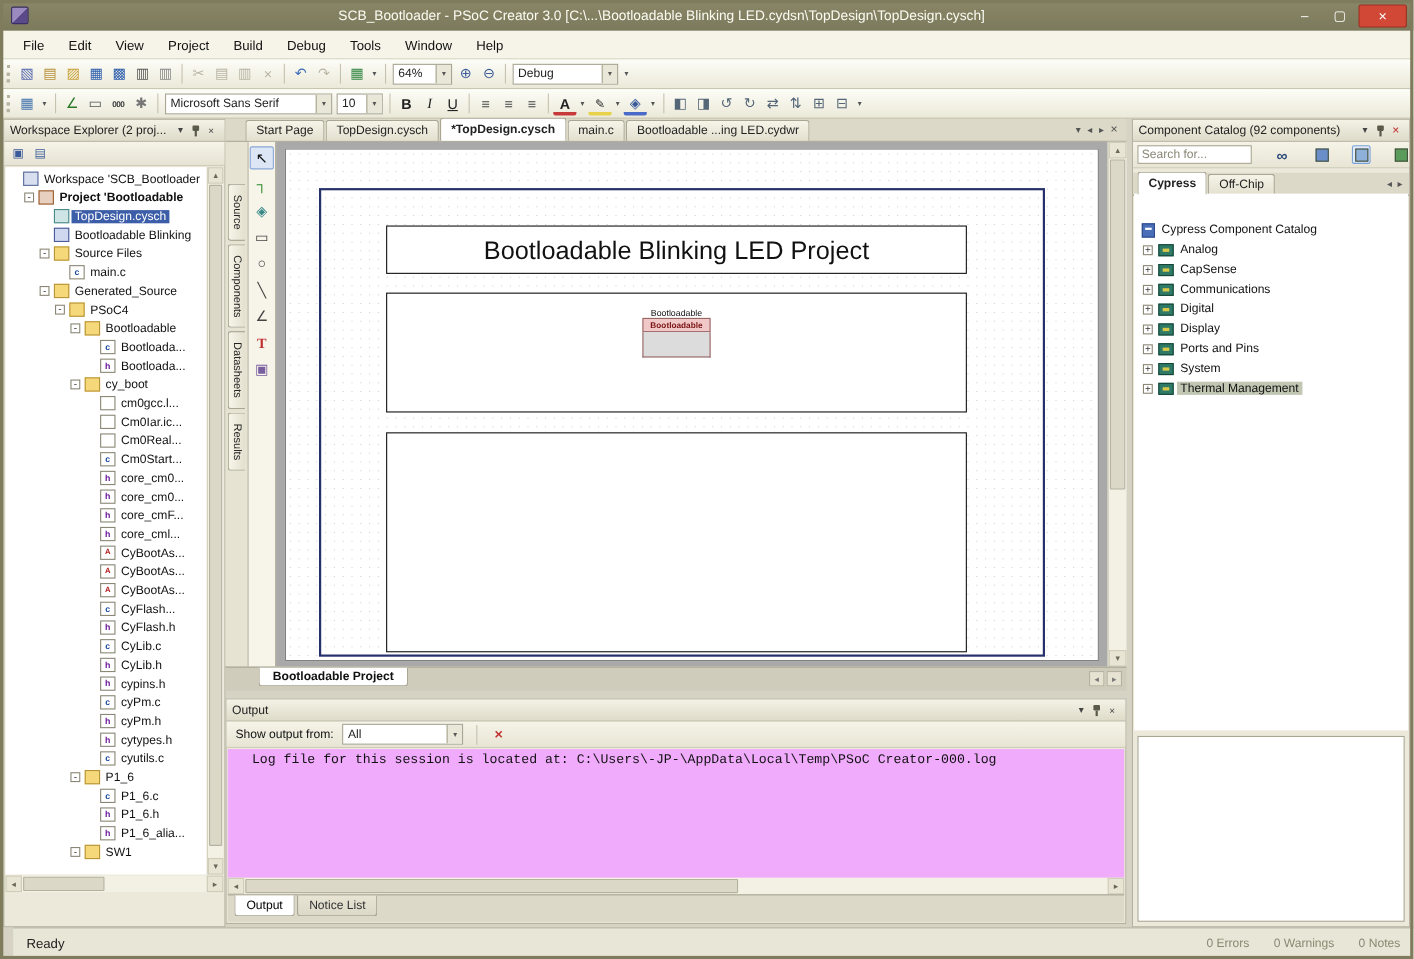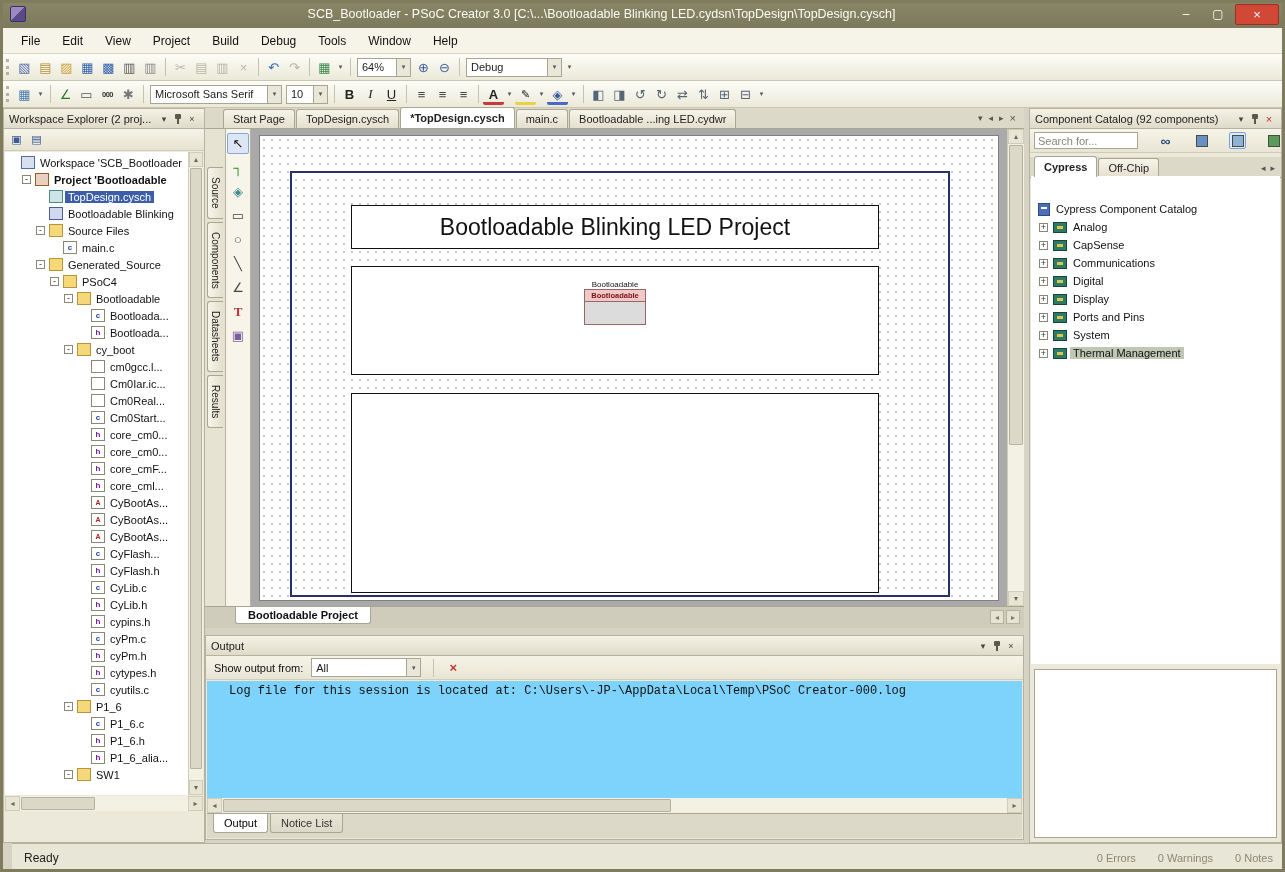--- a/index.html
+++ b/index.html
@@ -95,21 +95,21 @@
 #box3{left:91px;top:257px;width:528px;height:200px}
 #cvscroll{width:17px;background:#f3f1e4;border-left:1px solid #cfccba;position:relative;flex:none}
 
 #sheetrow{position:absolute;left:205px;top:606px;width:819px;height:22px;background:#cfccbc;border-top:1px solid #a9a694;display:flex;align-items:flex-start;padding-left:30px}
 #sheet-tab{background:#fff;border:1px solid #a9a694;border-top:none;border-radius:0 0 3px 3px;font-size:11px;font-weight:bold;padding:2px 12px;color:#111}
 #sheetrow .nav{margin-left:auto;display:flex;gap:2px;padding:3px 4px 0 0}
 .nv{width:14px;height:14px;font-size:8px;color:#777;display:flex;align-items:center;justify-content:center;background:#e6e3d3;border:1px solid #b5b2a0}
 
 #outpanel{position:absolute;left:205px;top:635px;width:819px;height:205px;background:#ece9db;border:1px solid #b5b2a0}
 #out-controls{height:24px;display:flex;align-items:center;gap:6px;padding:0 8px;font-size:11px;background:linear-gradient(#f6f4e8,#e8e5d5);border-bottom:1px solid #cfccba}
-#out-log{position:absolute;left:1px;right:1px;top:45px;height:117px;background:#7dd3fc;font-family:"Liberation Mono","DejaVu Sans Mono",monospace;font-size:12px;padding:3px 4px 0 22px;white-space:pre;overflow:hidden}
+#out-log{position:absolute;left:1px;right:1px;top:45px;height:117px;background:#f0abfc;font-family:"Liberation Mono","DejaVu Sans Mono",monospace;font-size:12px;padding:3px 4px 0 22px;white-space:pre;overflow:hidden}
 #out-hscroll{position:absolute;left:1px;right:1px;top:162px;height:15px;background:#f3f1e4}
 #out-tabs{position:absolute;left:1px;right:1px;bottom:1px;height:25px;background:#dcd9c9;display:flex;align-items:flex-start;padding-left:6px;border-top:1px solid #a9a694}
 .btab{font-size:11px;padding:3px 10px;background:linear-gradient(#e8e5d5,#dcd9c9);border:1px solid #a9a694;border-top:none;border-radius:0 0 3px 3px;margin-right:2px;color:#333}
 .btab.active{background:#fff;color:#000}
 .clear-ic{color:#c03030;font-weight:bold;font-size:13px;width:18px;text-align:center}
 
 #rp{position:absolute;left:1029px;top:108px;width:253px;height:735px;background:#ece9db;border:1px solid #b5b2a0}
 #rp-search{height:24px;display:flex;align-items:center;gap:19px;padding:0 4px;background:linear-gradient(#f6f4e8,#e8e5d5);border-bottom:1px solid #cfccba}
 #search-input{width:104px;height:17px;border:1px solid #a8a592;font-size:11px;padding:0 3px;color:#333;font-family:"Liberation Sans",sans-serif}
 #search-input::placeholder{color:#8a8776}
@@ -193,21 +193,21 @@
 <div id="tb2" class="toolbar">
     <div class="tbgrip"></div>
     <div class="tbi" style="color: rgb(74, 122, 176);">▦</div>
     <div class="tbdd">▾</div>
     <div class="tbsep"></div>
     <div class="tbi" style="color: rgb(42, 122, 42);">∠</div>
     <div class="tbi" style="color: rgb(85, 85, 85);">▭</div>
     <div class="tbi b000">000</div>
     <div class="tbi" style="color: rgb(119, 119, 119);">✱</div>
     <div class="tbsep"></div>
-    <div class="combo" style="width: 132px;">
+    <div class="combo" style="width: 152px;">
       <span class="v">Microsoft Sans Serif</span>
       <span class="a">▾</span>
     </div>
     <div class="combo" style="width: 42px;">
       <span class="v">10</span>
       <span class="a">▾</span>
     </div>
     <div class="tbsep"></div>
     <div class="tbi bB">B</div>
     <div class="tbi bI">I</div>

